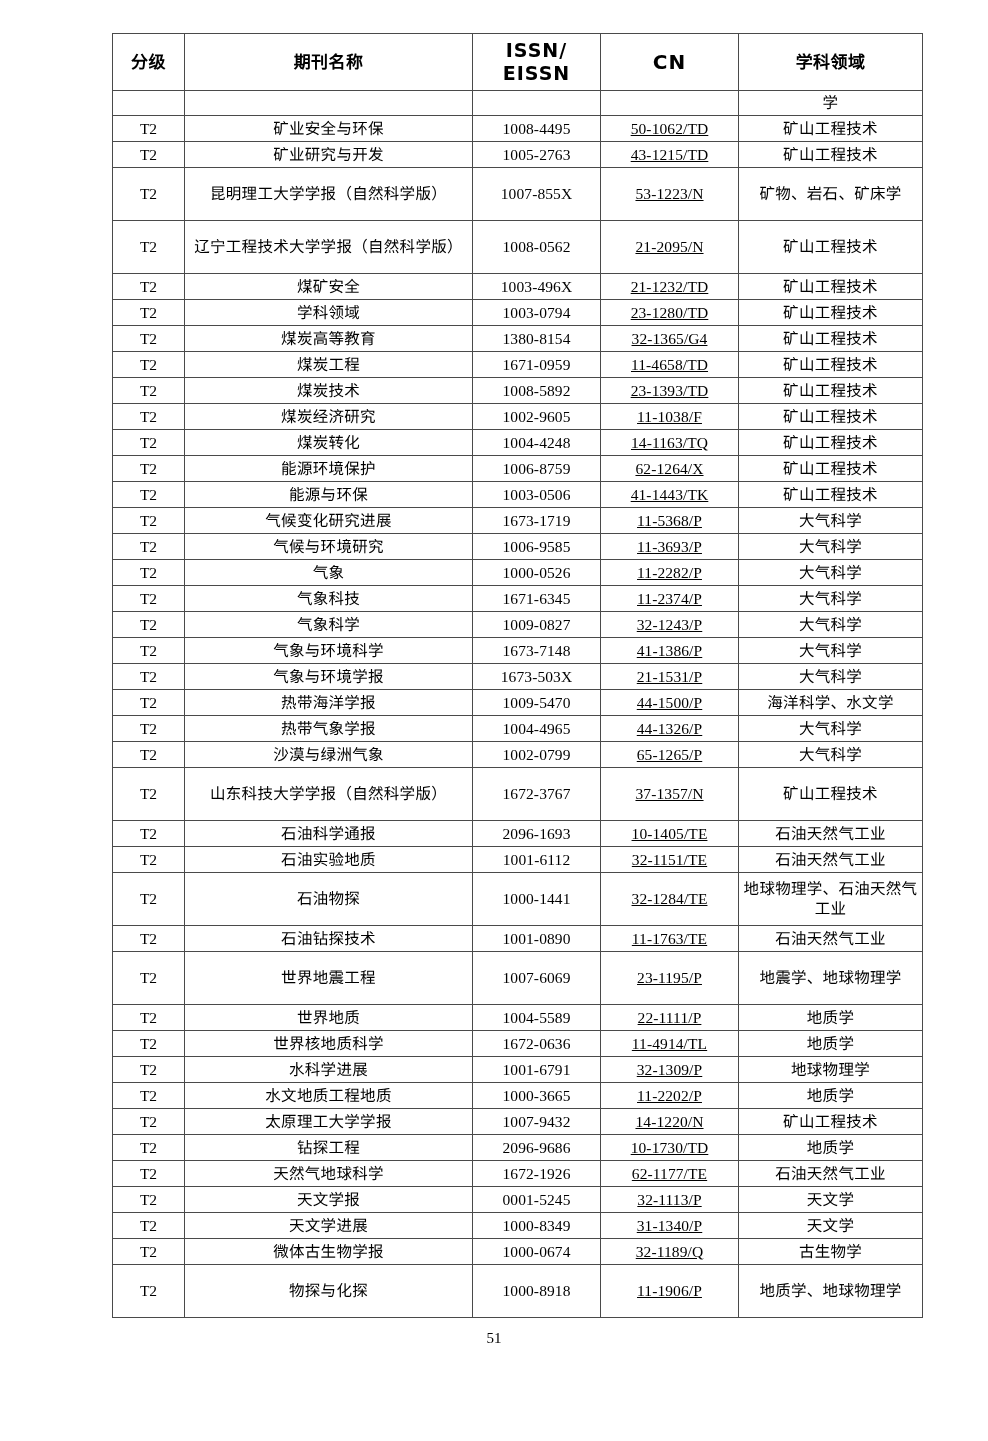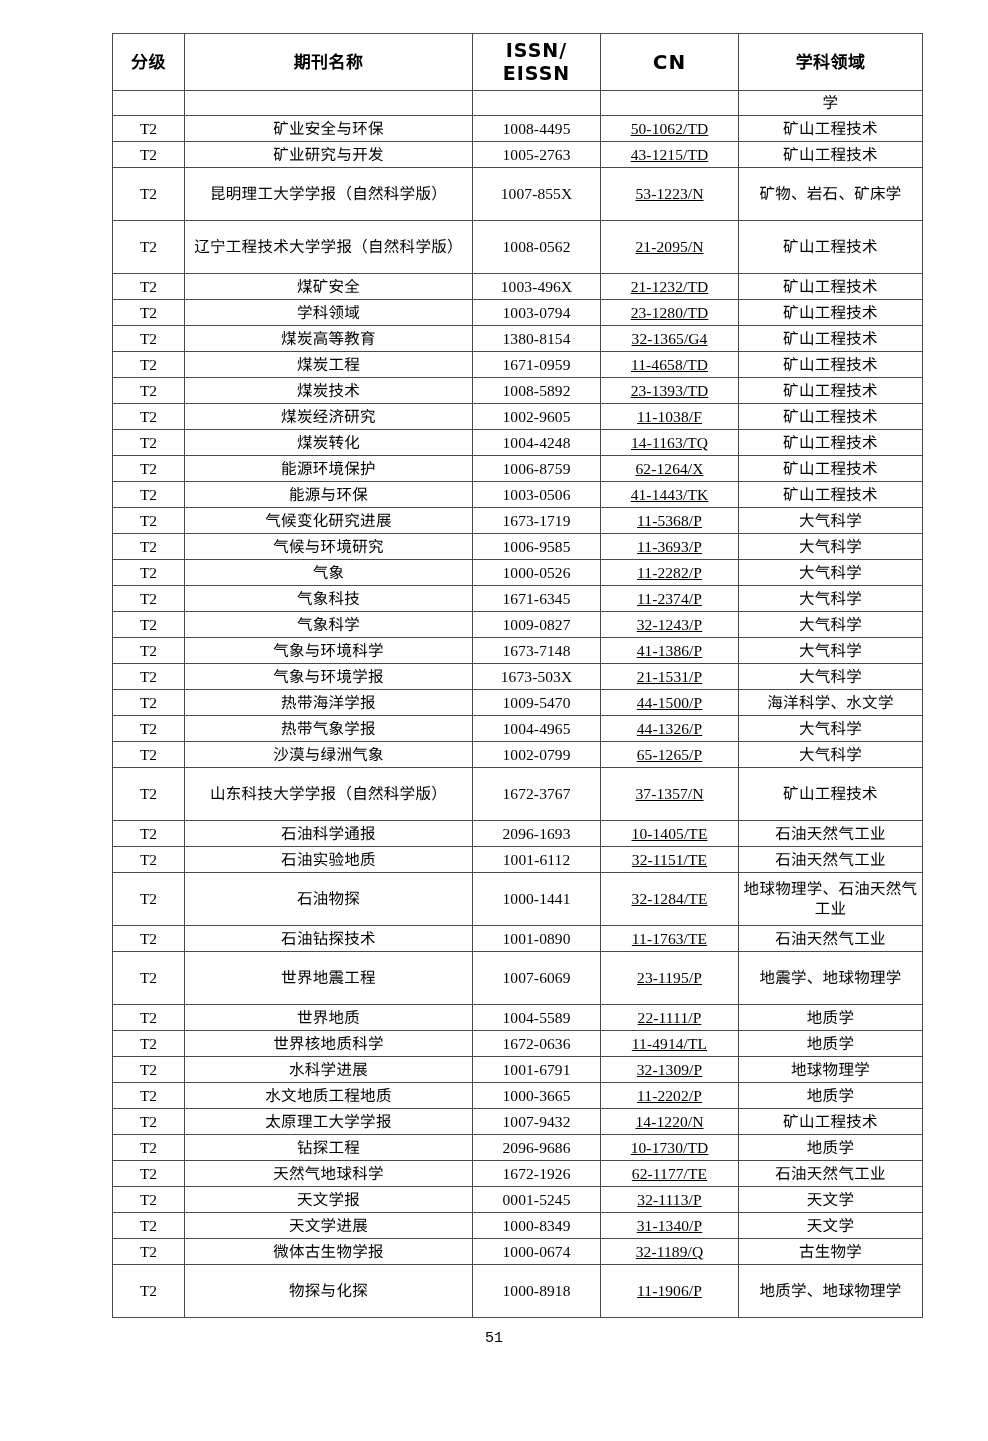--- a/index.html
+++ b/index.html
@@ -82,21 +82,21 @@
   tr.r-h1 td { height: 24px; }
   tr.r-h2 td { height: 25px; }
   tr.r-h3 td { height: 52px; }
 
   #page-number {
     position: absolute;
     left: 0;
     top: 1330px;
     width: 988px;
     text-align: center;
-    font-family: Liberation Mono, monospace;
+    font-family: Liberation Serif, serif;
     font-size: 15px;
     color: #000000;
   }
 </style>
 </head>
 <body>
 
 <div id="page">
 
   <table id="journal-table">

